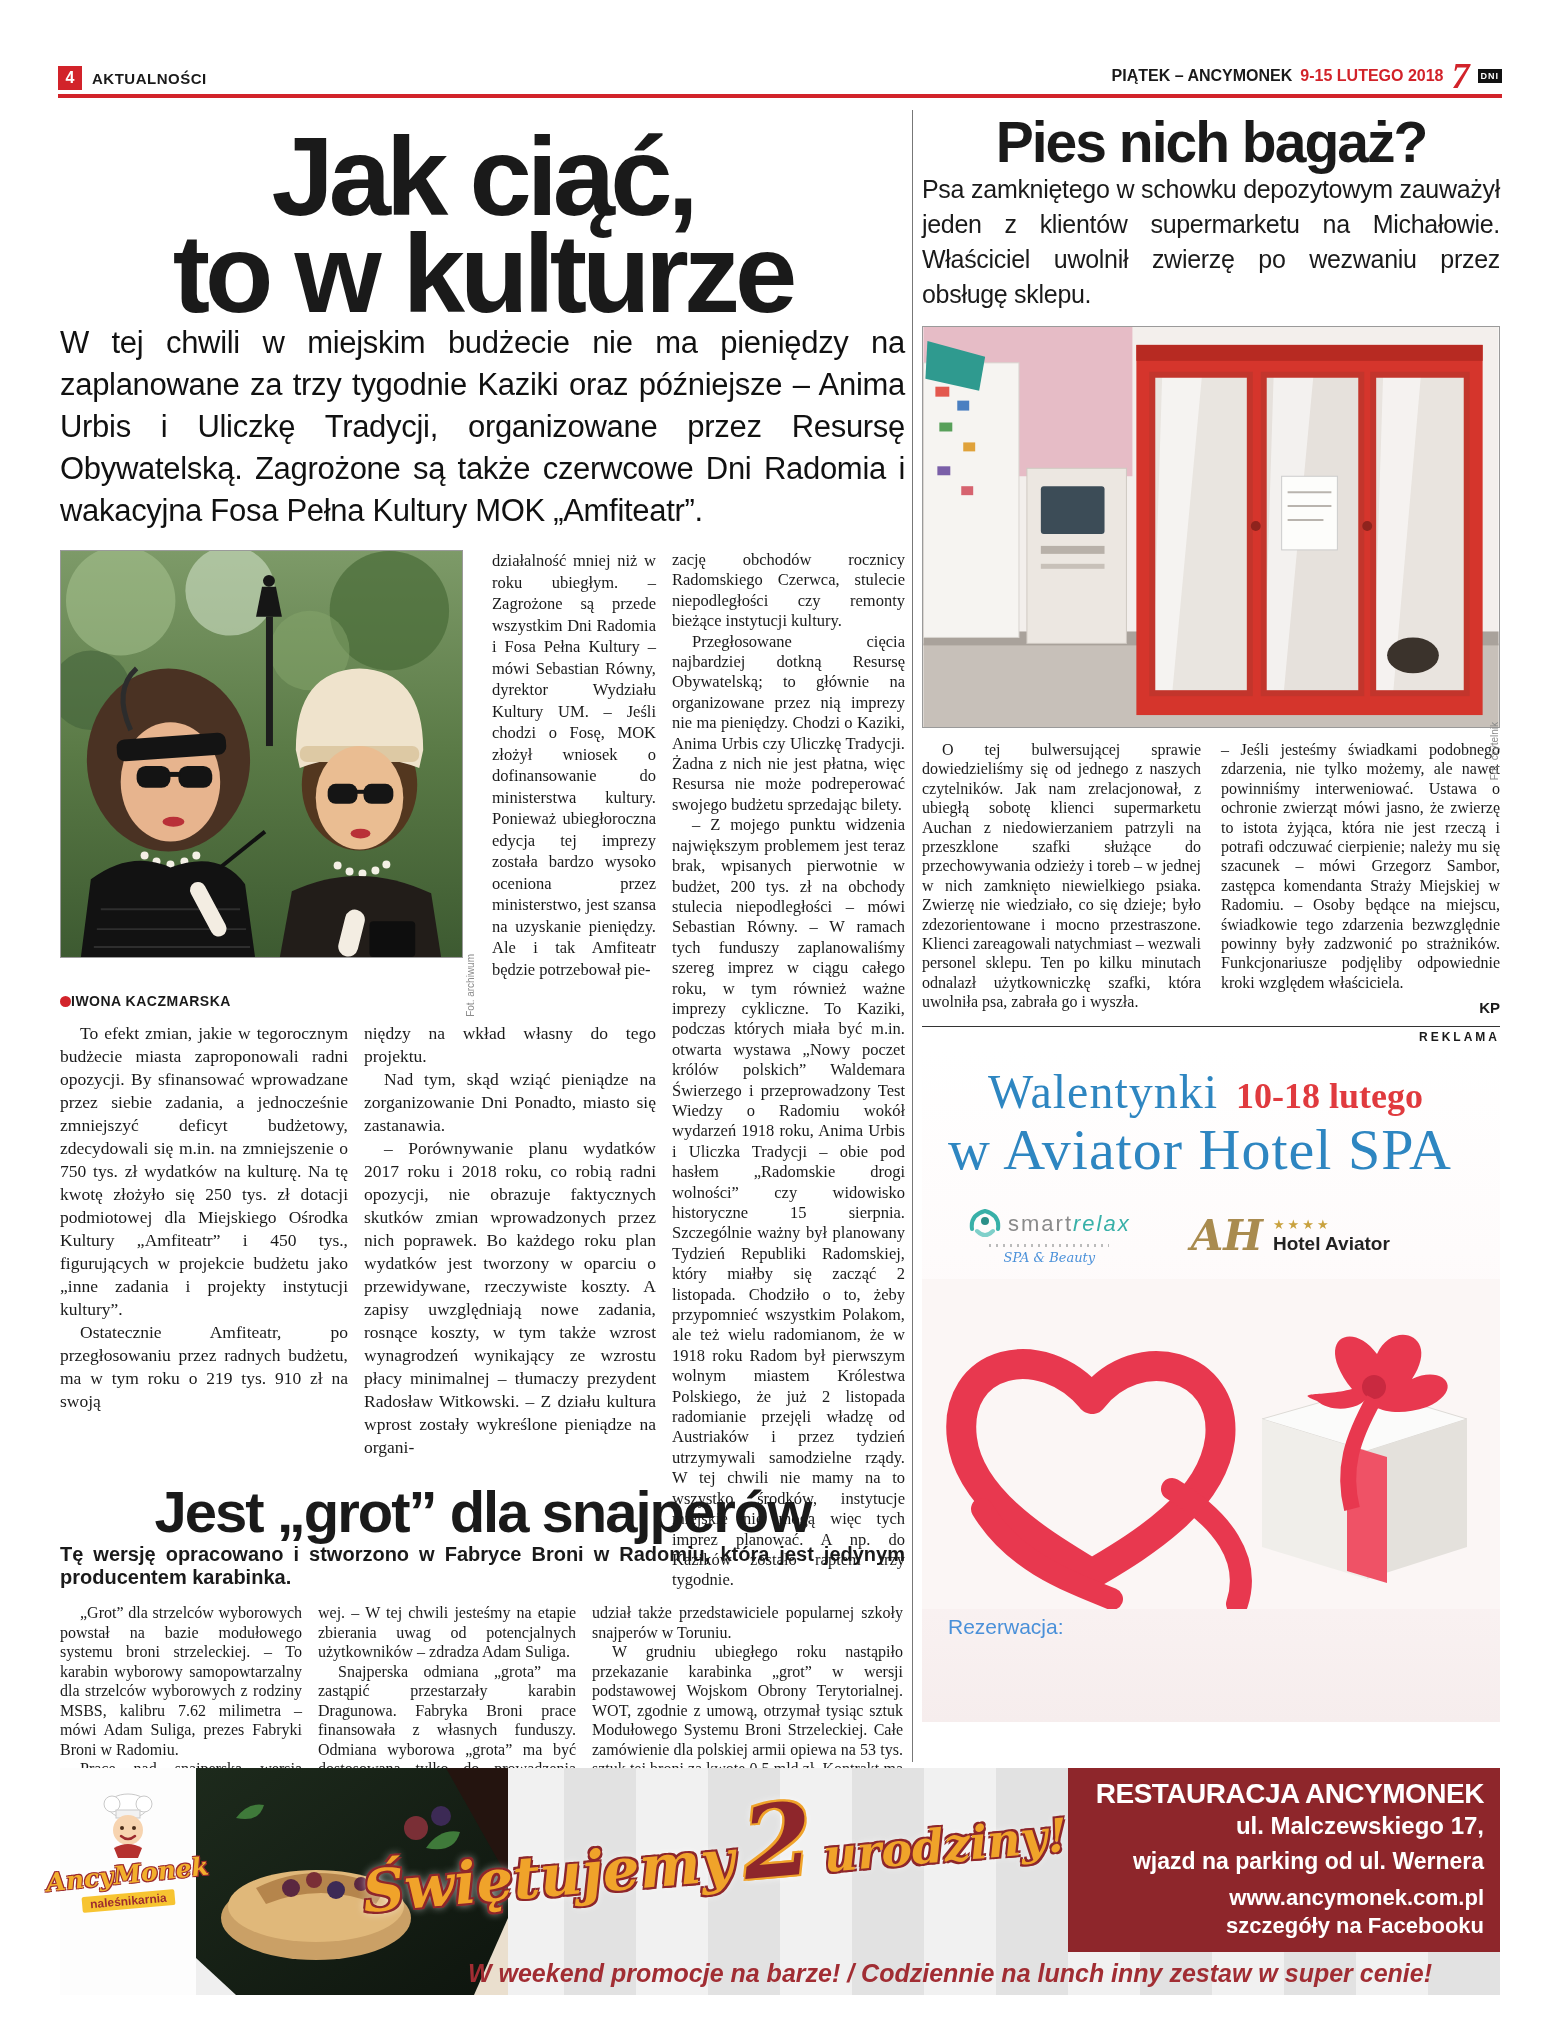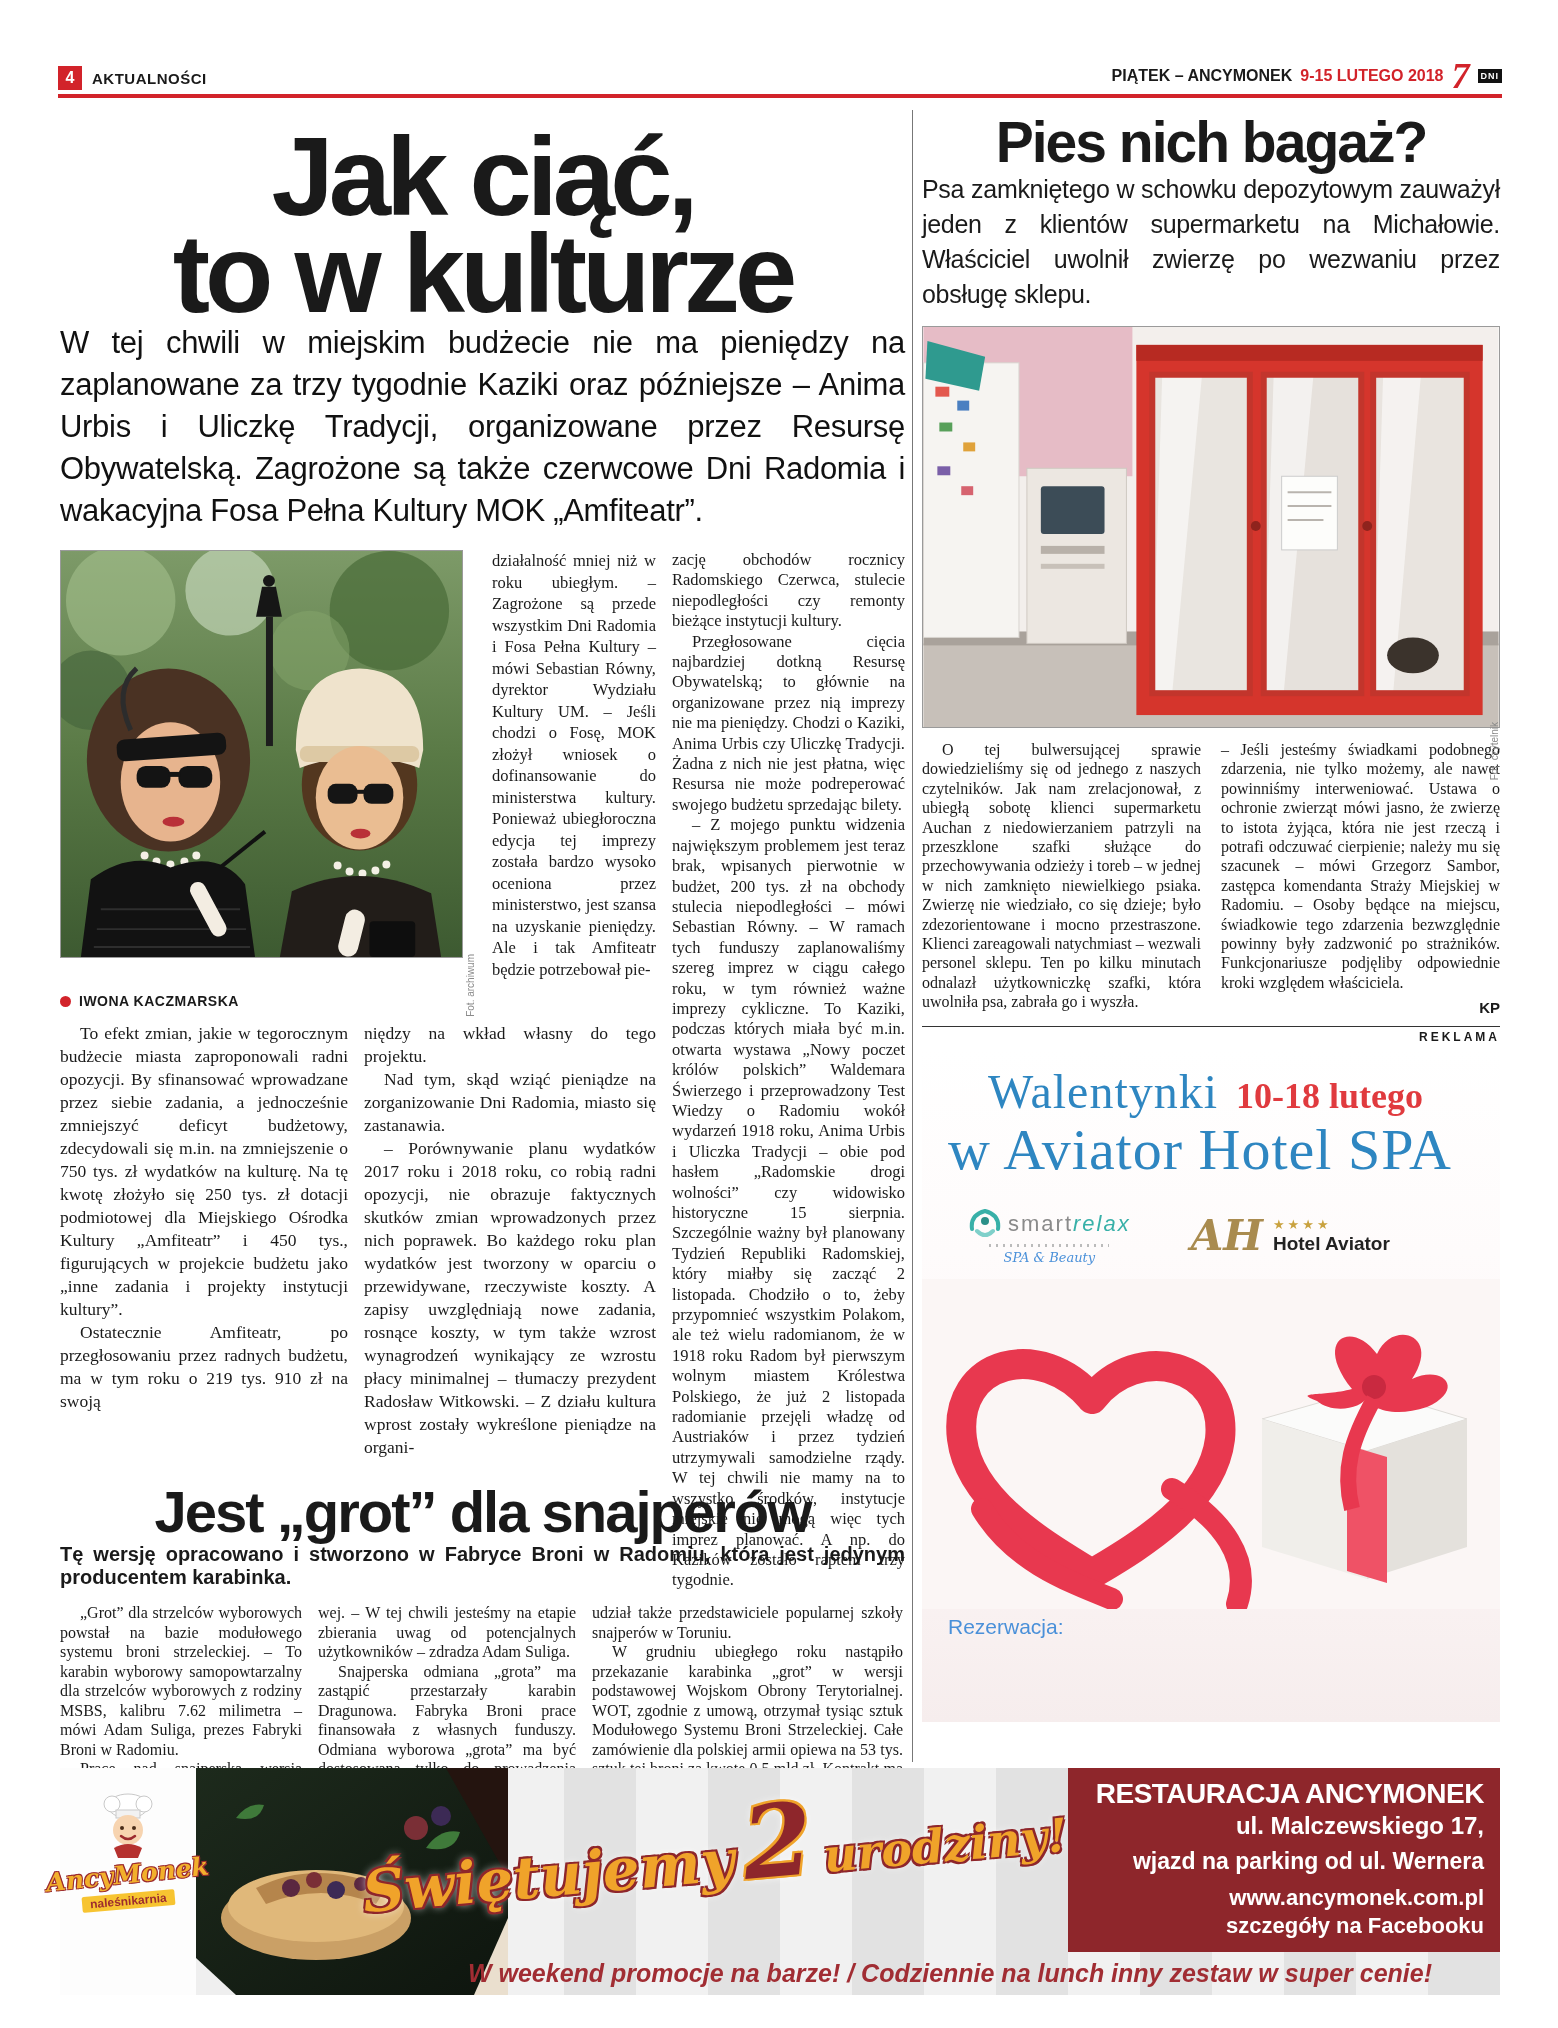--- a/index.html
+++ b/index.html
@@ -38,21 +38,21 @@
                letter-spacing:-.3px; color:#111; text-align:justify; }
   .main-body { position:relative; margin-top:18px; }
   .left-inner { width:596px; }
   .photo-row { display:flex; gap:16px; }
   .photo1 { position:relative; width:416px; height:410px; flex:none; }
   .photo1 svg { border:1px solid #9a9a9a; display:block; }
   .vcred { position:absolute; right:0px; bottom:6px; transform:rotate(-90deg); transform-origin:right bottom;
            font-family:"Liberation Sans", sans-serif; font-size:10px; color:#8a8a8a; white-space:nowrap; }
   .col3 { width:164px; font-size:16.5px; line-height:21.5px; }
   .col4 { position:absolute; right:0; top:0; width:233px; font-size:16.5px; line-height:20.4px; }
-  .author-row { display:flex; align-items:center; gap:8px; margin-top:10px; height:22px; }
+  .author-row { display:flex; align-items:center; margin-top:10px; height:22px; }
   .author-dot { width:11px; height:11px; border-radius:50%; background:#d2232a; flex:none; }
   .author-name { font-family:"Liberation Sans", sans-serif; font-weight:bold; font-size:14px; letter-spacing:.5px; }
   .below-cols { display:flex; gap:16px; margin-top:10px; }
   .bcol1 { width:288px; font-size:17.5px; line-height:23px; }
   .bcol2 { width:292px; font-size:17.5px; line-height:23px; }
 
   
   .grot { margin-top:22px; }
   .grot-headline { text-align:center; font-family:"Liberation Sans", sans-serif; font-weight:bold;
                    font-size:58px; letter-spacing:-2px; line-height:62px; }
@@ -226,21 +226,21 @@
           <span class="author-dot"></span>
           <span class="author-name">IWONA KACZMARSKA</span>
         </div>
         <div class="below-cols">
           <div class="bcol1">
             <p class="indent">To efekt zmian, jakie w tegorocznym budżecie miasta zaproponowali radni opozycji. By sfinansować wprowadzane przez siebie zadania, a jednocześnie zmniejszyć deficyt budżetowy, zdecydowali się m.in. na zmniejszenie o 750 tys. zł wydatków na kulturę. Na tę kwotę złożyło się 250 tys. zł dotacji podmiotowej dla Miejskiego Ośrodka Kultury „Amfiteatr” i 450 tys., figurujących w projekcie budżetu jako „inne zadania i projekty instytucji kultury”.</p>
             <p class="indent">Ostatecznie Amfiteatr, po przegłosowaniu przez radnych budżetu, ma w tym roku o 219 tys. 910 zł na swoją</p>
           </div>
           <div class="bcol2">
             <p>niędzy na wkład własny do tego projektu.</p>
-            <p class="indent">Nad tym, skąd wziąć pieniądze na zorganizowanie Dni Radomia, miasto się zastanawia.</p>
+            <p class="indent">Nad tym, skąd wziąć pieniądze na zorganizowanie Dni Ponadto, miasto się zastanawia.</p>
             <p class="indent">– Porównywanie planu wydatków 2017 roku i 2018 roku, co robią radni opozycji, nie obrazuje faktycznych skutków zmian wprowadzonych przez nich poprawek. Bo każdego roku plan wydatków jest tworzony w oparciu o przewidywane, rzeczywiste koszty. A zapisy uwzględniają nowe zadania, rosnące koszty, w tym także wzrost wynagrodzeń wynikający ze wzrostu płacy minimalnej – tłumaczy prezydent Radosław Witkowski. – Z działu kultura wprost zostały wykreślone pieniądze na organi-</p>
           </div>
         </div>
       </div>
       <div class="col4">
         <p>zację obchodów rocznicy Radomskiego Czerwca, stulecie niepodległości czy remonty bieżące instytucji kultury.</p>
         <p class="indent">Przegłosowane cięcia najbardziej dotkną Resursę Obywatelską; to głównie na organizowane przez nią imprezy nie ma pieniędzy. Chodzi o Kaziki, Anima Urbis czy Uliczkę Tradycji. Żadna z nich nie jest płatna, więc Resursa nie może podreperować swojego budżetu sprzedając bilety.</p>
         <p class="indent">– Z mojego punktu widzenia największym problemem jest teraz brak, wpisanych pierwotnie w budżet, 200 tys. zł na obchody stulecia niepodległości – mówi Sebastian Równy. – W ramach tych funduszy zaplanowaliśmy szereg imprez w ciągu całego roku, w tym również ważne imprezy cykliczne. To Kaziki, podczas których miała być m.in. otwarta wystawa „Nowy poczet królów polskich” Waldemara Świerzego i przeprowadzony Test Wiedzy o Radomiu wokół wydarzeń 1918 roku, Anima Urbis i Uliczka Tradycji – obie pod hasłem „Radomskie drogi wolności” czy widowisko historyczne 15 sierpnia. Szczególnie ważny był planowany Tydzień Republiki Radomskiej, który miałby się zacząć 2 listopada. Chodziło o to, żeby przypomnieć wszystkim Polakom, ale też wielu radomianom, że w 1918 roku Radom był pierwszym wolnym miastem Królestwa Polskiego, że już 2 listopada radomianie przejęli władzę od Austriaków i przez tydzień utrzymywali samodzielne rządy. W tej chwili nie mamy na to wszystko środków, instytucje miejskie nie mogą więc tych imprez planować. A np. do Kazików zostało raptem trzy tygodnie.</p>
       </div>
     </div>

